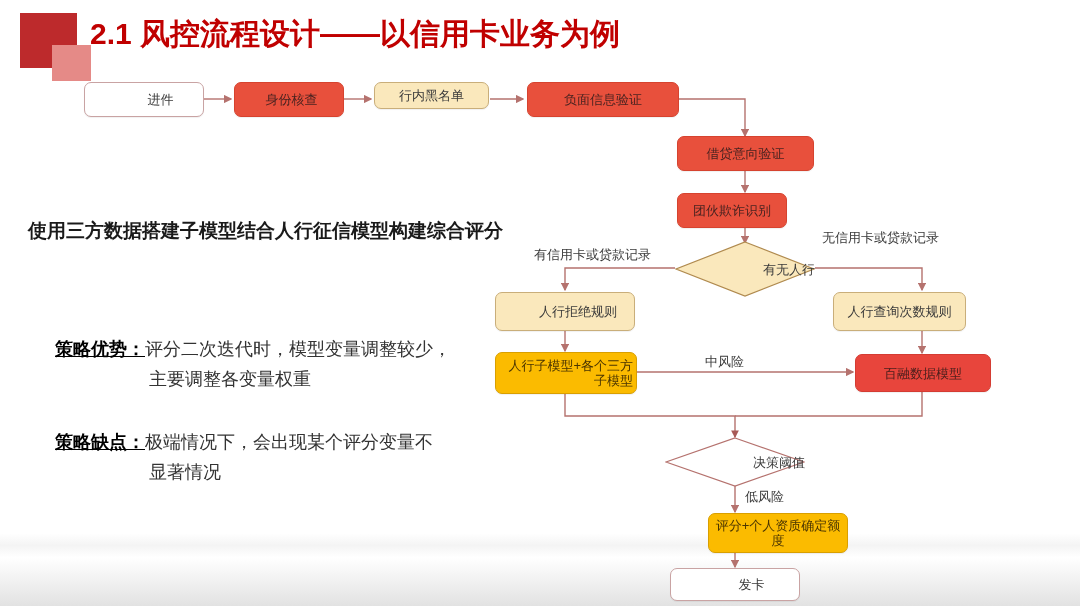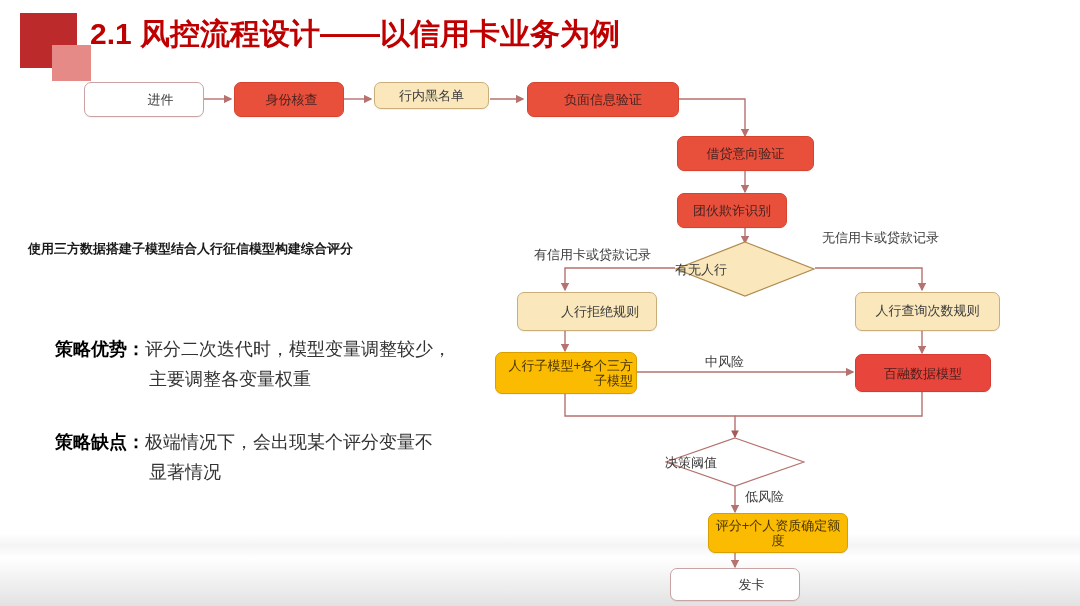--- a/index.html
+++ b/index.html
@@ -36,37 +36,38 @@
     font-size: 30px;
     font-weight: bold;
     color: #c00000;
     letter-spacing: 0px;
     white-space: nowrap;
   }
 
   
   .lead-text {
     position: absolute;
-    left: 28px; top: 240px;
+    left: 28px; top: 218px;
     font-family: "Liberation Serif", "DejaVu Serif", serif;
-    font-size: 13px;
+    font-size: 19px;
     font-weight: bold;
     color: #1a1a1a;
     white-space: nowrap;
   }
   .bullet {
     position: absolute;
     font-family: "Liberation Serif", "DejaVu Serif", serif;
     font-size: 18px;
     color: #333333;
     line-height: 30px;
   }
   .bullet .lbl {
     font-weight: bold;
     color: #000000;
+    text-decoration: underline;
   }
   .bullet .l2 {
     display: block;
     padding-left: 94px;
   }
   #bullet-adv { left: 55px; top: 334px; }
   #bullet-dis { left: 55px; top: 427px; }
 
   
   .node {
@@ -94,21 +95,21 @@
   .diamond {
     position: absolute;
   }
   .diamond svg { display: block; }
   .diamond .dtext {
     position: absolute;
     left: 0; top: 0;
     width: 100%; height: 100%;
     display: flex;
     align-items: center;
-    justify-content: flex-start;
+    justify-content: flex-end;
     text-align: center;
     font-family: "Liberation Sans", "DejaVu Sans", sans-serif;
     font-size: 13px;
     line-height: 15px;
     color: #3a3a3a;
     pointer-events: none;
   }
 
   
   .edge-label {
@@ -205,25 +206,25 @@
 
   <div class="diamond" style="left:675px; top:241px; width:140px; height:56px;">
     <svg width="140" height="56" viewBox="0 0 140 56">
       <polygon points="70,1 139,28 70,55 1,28" fill="#fae8bc" stroke="#b08a4e" stroke-width="1.2"></polygon>
     </svg>
     <div class="dtext">
         <span>有无人行</span>
       </div>
   </div>
 
-  <div class="node n-cream" style="left:517px; top:292px; width:140px; height:39px;padding-left:29px;">
+  <div class="node n-cream" style="left:495px; top:292px; width:140px; height:39px;padding-left:29px;">
     <span>人行拒绝规则</span>
   </div>
 
-  <div class="node n-cream" style="left:855px; top:292px; width:145px; height:39px;font-family:Liberation Mono, monospace;">
+  <div class="node n-cream" style="left:833px; top:292px; width:133px; height:39px;">
     <span>人行查询次数规则</span>
   </div>
 
   <div class="node n-amber" style="left:495px; top:352px; width:142px; height:42px;text-align:right;">
     <span>人行子模型+各个三方子模型</span>
   </div>
 
   <div class="node n-crim" style="left:855px; top:354px; width:136px; height:38px;">
     <span>百融数据模型</span>
   </div>

